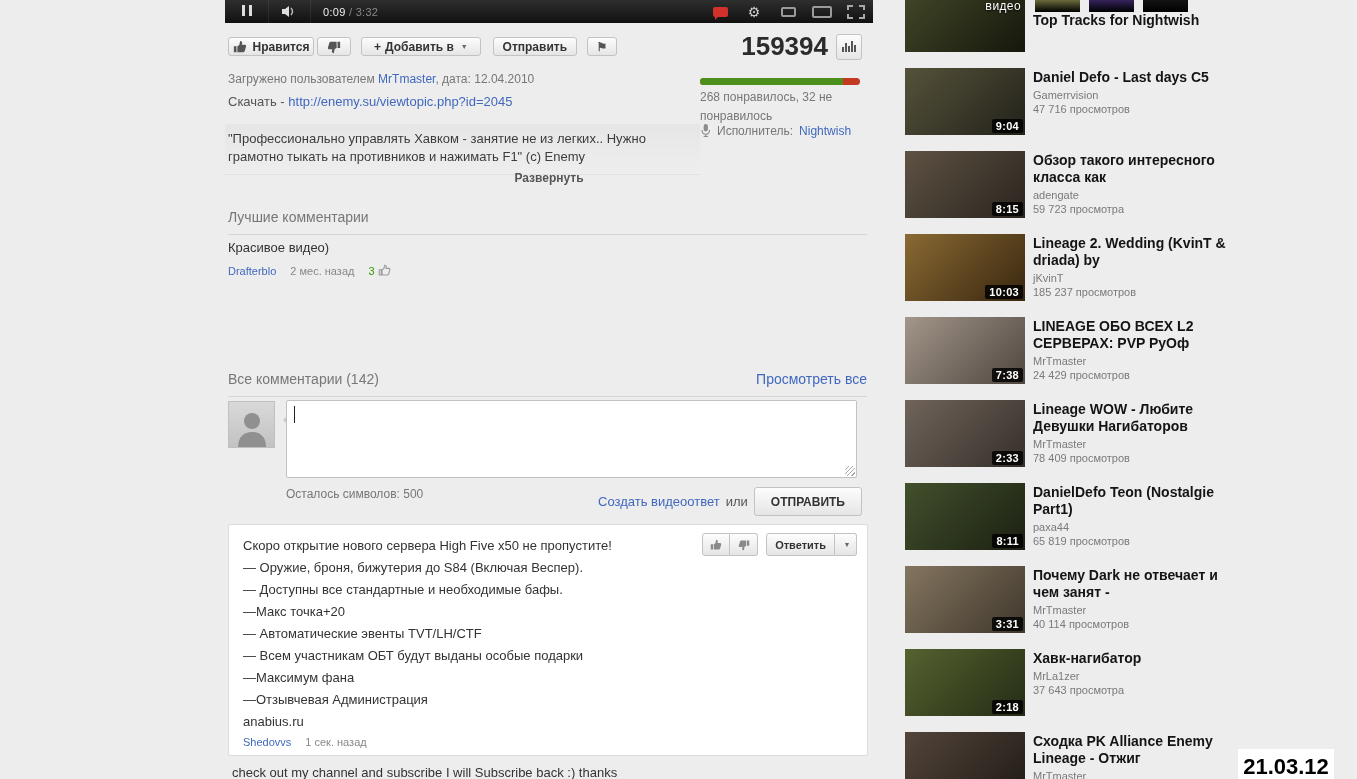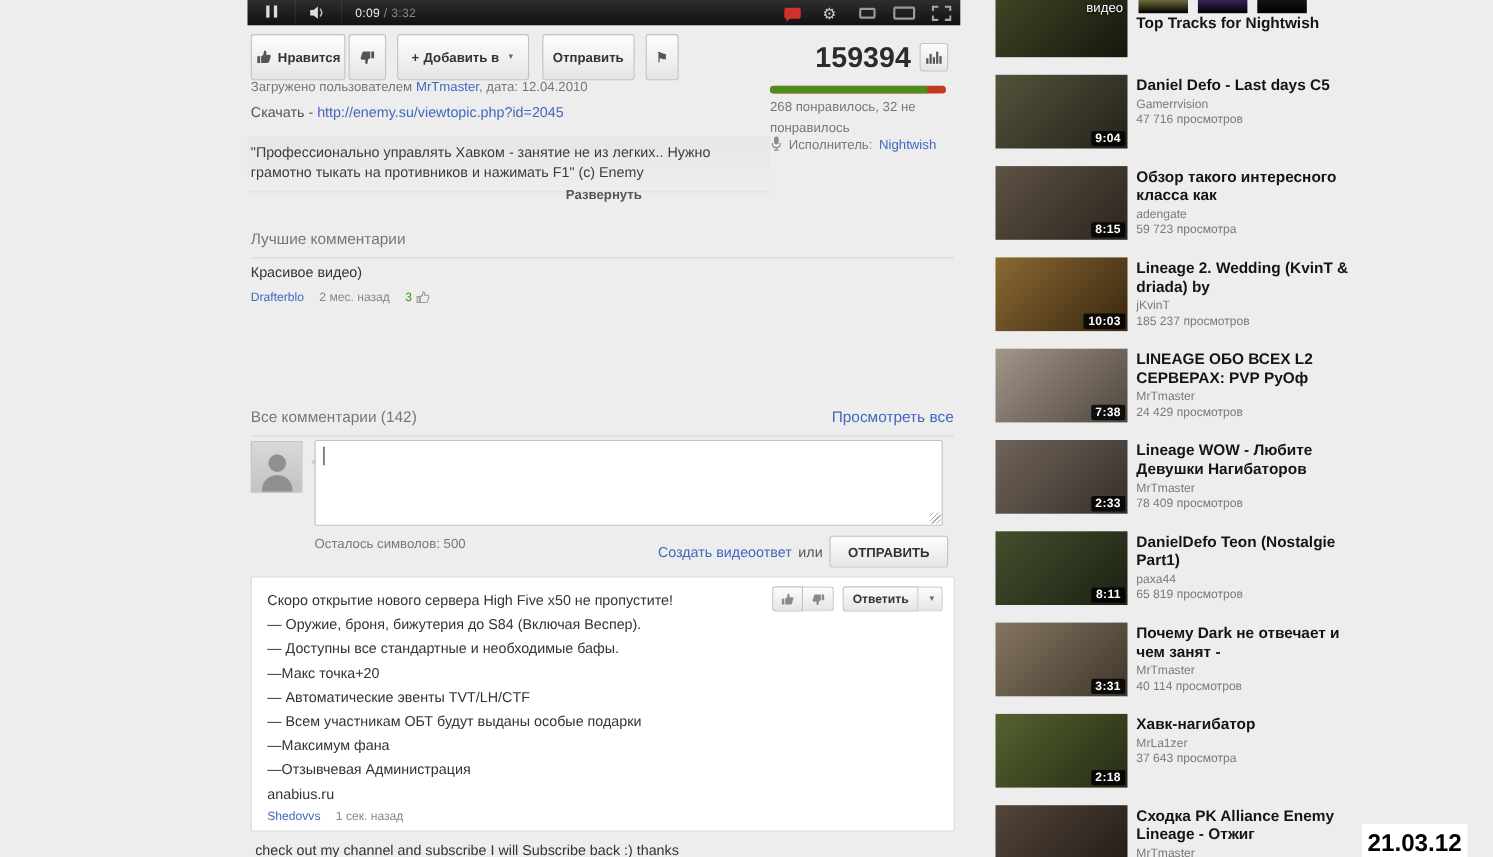--- a/index.html
+++ b/index.html
@@ -22,21 +22,21 @@
   .anno-bubble:after { content:""; position:absolute; left:2px; bottom:-3px; border:3px solid transparent; border-top-color:#d2302a; border-left-color:#d2302a; }
   .gear { color:#cfcfcf; font-size:14px; line-height:14px; }
   .size-box { display:inline-block; border:2px solid #9a9a9a; border-radius:2px; }
   .size-box.small { width:15px; height:10px; }
   .size-box.large { width:20px; height:12px; }
 
   
   #actions-row { position:absolute; left:228px; top:31px; width:634px; display:flex; align-items:center; }
   .btn { background:linear-gradient(#fdfdfd,#e5e5e5); border:1px solid #c3c3c3; border-radius:3px;
     color:#333; font-family:"Liberation Sans",sans-serif; font-size:12px; font-weight:bold; cursor:pointer;
-    height:42px; display:inline-flex; align-items:center; justify-content:center; padding:0 12px; }
+    height:19px; display:inline-flex; align-items:center; justify-content:center; padding:0 12px; }
   .btn svg { flex:none; }
   #btn-like { width:86px; gap:6px; }
   #btn-dislike { width:34px; margin-left:3px; padding:0; }
   #btn-addto { margin-left:10px; gap:4px; }
   #btn-share { margin-left:12px; width:84px; }
   #btn-flag { margin-left:10px; width:30px; padding:0; color:#555; font-size:12px; }
   .caret { font-size:7px; color:#666; margin-left:3px; }
   #view-count { margin-left:auto; font-size:26px; font-weight:bold; color:#2b2b2b; letter-spacing:0; }
   #btn-stats { margin-left:8px; width:26px; height:26px; padding:0; }
   .stats-bars { display:flex; align-items:flex-end; gap:1px; height:11px; }
@@ -282,21 +282,21 @@
       <button class="btn mini-btn" id="fc-reply">Ответить</button>
       <button class="btn mini-btn" id="fc-reply-caret">
           <span class="caret">▼</span>
         </button>
     </div>
   </div>
 
   <div id="bottom-teaser">check out my channel and subscribe I will Subscribe back :) thanks</div>
 
   <div id="sb-playlist">
-    <div id="sb-playlist-thumb" class="sb-thumb" style="background: linear-gradient(135deg, rgb(63, 69, 38), rgb(21, 23, 12));">
+    <div id="sb-playlist-thumb" class="sb-thumb" style="background: linear-gradient(135deg, rgb(63, 69, 38), rgb(21, 23, 12)); font-family: Liberation Mono, monospace;">
       <span id="sb-playlist-overlay">видео</span>
     </div>
     <div id="sb-mini-thumbs"></div>
     <div id="sb-playlist-title">Top Tracks for Nightwish</div>
   <span class="sb-mini-thumb" style="left: 130px; background: linear-gradient(rgb(107, 107, 60), rgb(0, 0, 0));"></span>
       <span class="sb-mini-thumb" style="left: 184px; background: linear-gradient(rgb(53, 35, 92), rgb(0, 0, 0));"></span>
       <span class="sb-mini-thumb" style="left: 238px; background: linear-gradient(rgb(20, 20, 20), rgb(0, 0, 0));"></span>
     </div>
   <div id="sidebar-list">
   <div class="sb-item">

